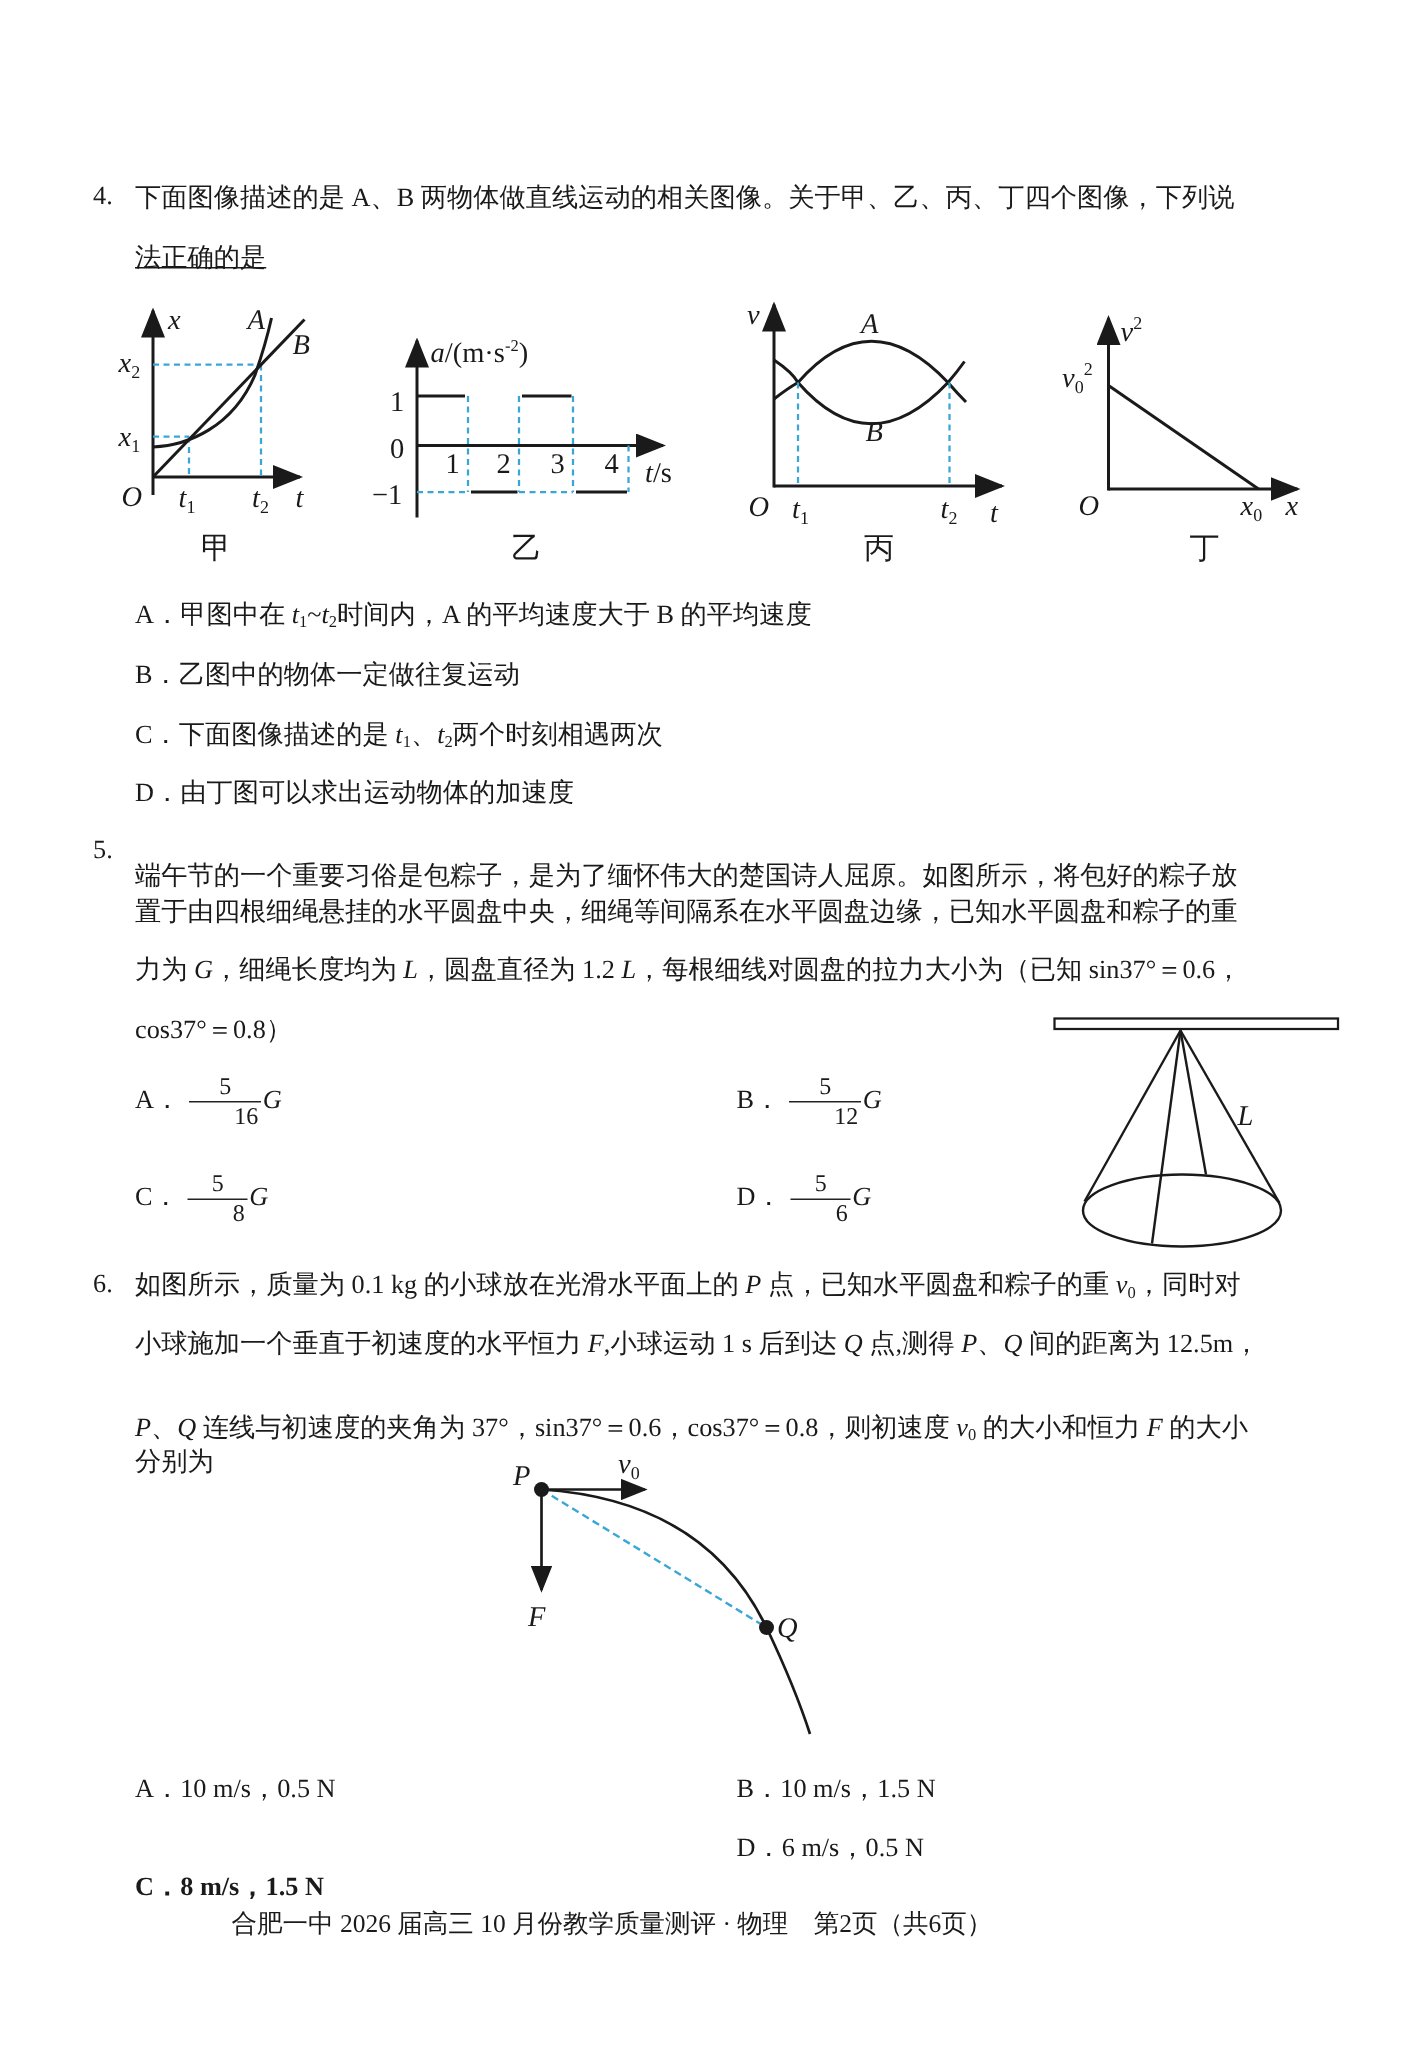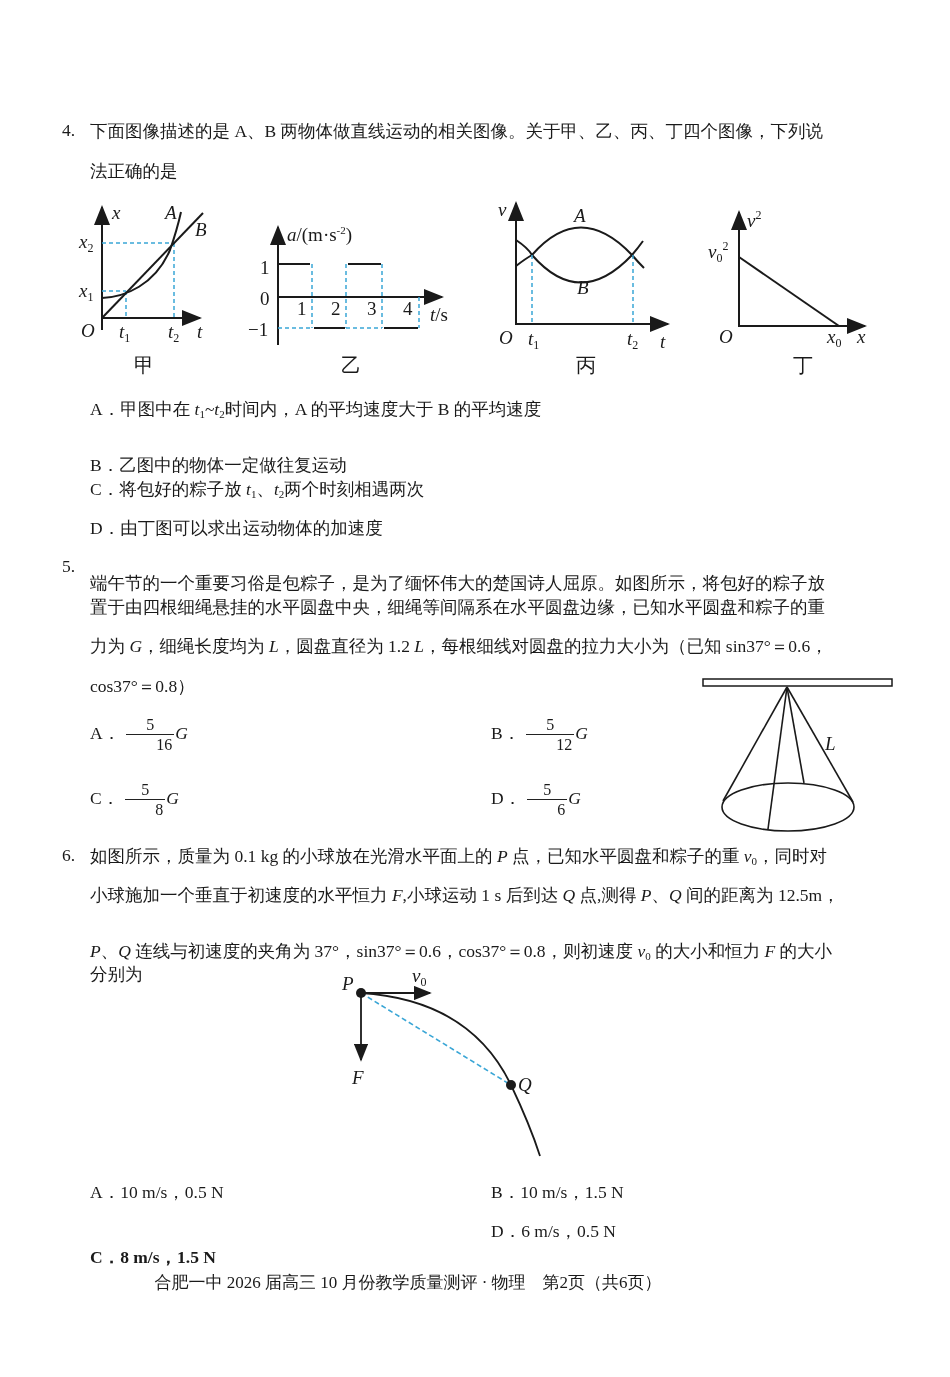--- a/index.html
+++ b/index.html
@@ -16,21 +16,21 @@
   svg { position:absolute; overflow:visible; }
   svg text { font-family:"Liberation Serif","DejaVu Serif",serif; fill:#1a1a1a; }
   .cap { position:absolute; font-size:20px; font-family:"DejaVu Sans",sans-serif; }
   .footer { position:absolute; left:0; width:816px; top:1271px; text-align:center; font-size:17px; }
 </style>
 </head>
 <body>
 
 <div class="qnum" style="left:62px;top:120px;">4.</div>
 <div class="line" style="left:90px;top:120px;">下面图像描述的是 A、B 两物体做直线运动的相关图像。关于甲、乙、丙、丁四个图像，下列说</div>
-<div class="line" style="left:90px;top:160px;">法正确的是</div>
+<div class="line" style="left:90px;top:160px;text-decoration:underline;">法正确的是</div>
 
 <svg style="left:75px;top:200px;" width="150" height="150" viewBox="0 0 150 150">
   <defs>
     <marker id="arr" markerWidth="10" markerHeight="8" refX="9" refY="4" orient="auto">
         <path d="M0,0 L10,4 L0,8 z" fill="#1a1a1a"></path>
       </marker>
   </defs>
   <line x1="27" y1="130" x2="27" y2="7" stroke="#1a1a1a" stroke-width="2" marker-end="url(#arr)"></line>
   <line x1="27" y1="118" x2="125" y2="118" stroke="#1a1a1a" stroke-width="2" marker-end="url(#arr)"></line>
   <line x1="27" y1="91" x2="51" y2="91" stroke="#3aa6d6" stroke-width="1.5" stroke-dasharray="4,3"></line>
@@ -103,25 +103,25 @@
   <text x="3" y="53" font-size="19" font-style="italic">v<tspan font-size="12" font-style="normal" dy="4">0</tspan><tspan font-size="12" font-style="normal" dy="-12">2</tspan></text>
   <text x="14" y="138" font-size="19" font-style="italic">O</text>
   <text x="122" y="138" font-size="19" font-style="italic">x<tspan font-size="12" font-style="normal" dy="4">0</tspan></text>
   <text x="152" y="138" font-size="19" font-style="italic">x</text>
 </svg>
 <div class="cap" style="left:793px;top:352px;">丁</div>
 
 <div class="opt" style="left:90px;top:397px;">
   <span>A．</span><span>甲图中在 </span><span class="it">t</span><span class="sub">1</span><span>~</span><span class="it">t</span><span class="sub">2</span><span>时间内，A 的平均速度大于 B 的平均速度</span>
 </div>
-<div class="opt" style="left:90px;top:453px;text-align:center;">
+<div class="opt" style="left:90px;top:437px;text-align:center;">
   <span>B．</span><span>乙图中的物体一定做往复运动</span>
 </div>
 <div class="opt" style="left:90px;top:477px;">
-  <span>C．</span><span>将包好的粽子放 </span><span class="it">t</span><span class="sub">1</span><span>、</span><span class="it">t</span><span class="sub">2</span><span>两个时刻相遇两次</span>
+  <span>C．</span><span>下面图像描述的是 </span><span class="it">t</span><span class="sub">1</span><span>、</span><span class="it">t</span><span class="sub">2</span><span>两个时刻相遇两次</span>
 </div>
 <div class="opt" style="left:90px;top:516px;">
   <span>D．</span><span>由丁图可以求出运动物体的加速度</span>
 </div>
 
 <div class="qnum" style="left:62px;top:556px;">5.</div>
 <div class="line" style="left:90px;top:556px;margin-top:16px;">端午节的一个重要习俗是包粽子，是为了缅怀伟大的楚国诗人屈原。如图所示，将包好的粽子放</div>
 <div class="line" style="left:90px;top:596px;">置于由四根细绳悬挂的水平圆盘中央，细绳等间隔系在水平圆盘边缘，已知水平圆盘和粽子的重</div>
 <div class="line" style="left:90px;top:635px;">
   <span>力为 </span><span class="it">G</span><span>，细绳长度均为 </span><span class="it">L</span><span>，圆盘直径为 1.2 </span><span class="it">L</span><span>，每根细线对圆盘的拉力大小为（已知 sin37°＝0.6，</span>

